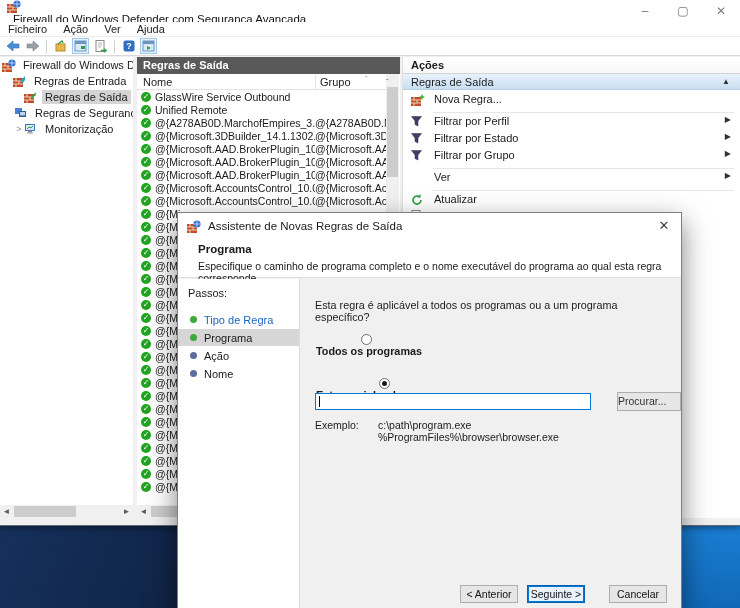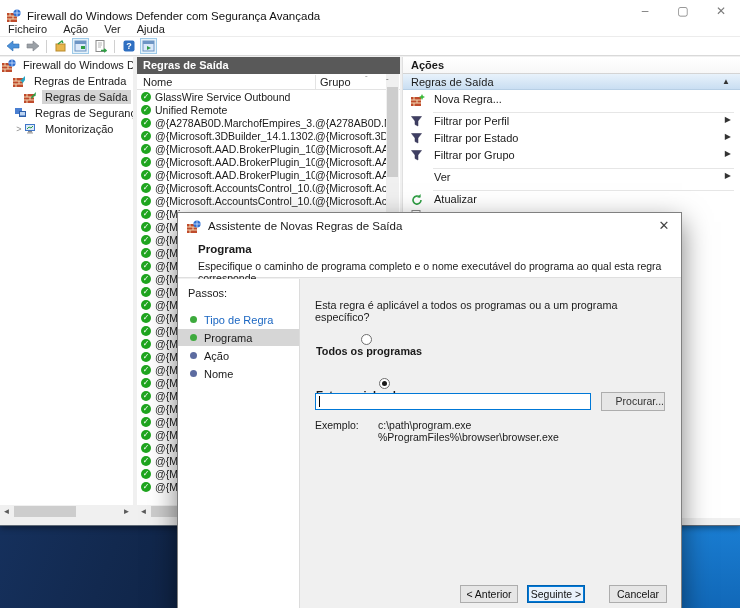--- a/index.html
+++ b/index.html
@@ -12,21 +12,21 @@
   
   .desktop { position:absolute; left:0; top:0; width:740px; height:608px;
     background:linear-gradient(112deg,#1b3d74 0%,#12294f 34%,#0a1a36 62%,#081430 100%); }
   .desktop-right { position:absolute; right:0; top:520px; width:60px; height:88px;
     background:linear-gradient(180deg,#1b7fd4 0%,#1168b8 100%); }
 
   
   .main-window { position:absolute; left:0; top:0; width:740px; height:526px;
     background:#f0f0f0; border-bottom:1px solid #5f6a77; box-shadow:0 2px 6px rgba(0,0,0,.4); }
   .titlebar { position:absolute; left:0; top:0; width:740px; height:22px; background:#fff;
-    display:flex; align-items:flex-end; padding-left:7px; }
+    display:flex; align-items:flex-start; padding-left:7px;flex-direction:column; }
   .titlebar .title { margin-left:6px; font-size:11.5px; color:#111; }
   .win-controls { position:absolute; right:0; top:0; height:22px; display:flex; }
   .win-btn { width:38px; height:22px; display:flex; align-items:center; justify-content:center;
     color:#7a7a7a; font-size:12px; }
   .menubar { position:absolute; left:0; top:22px; width:740px; height:15px; background:#fff;
     border-bottom:1px solid #ececec; display:flex; align-items:center; }
   .menu-item { padding:0 8px; font-size:11px; color:#222; }
   .toolbar { position:absolute; left:0; top:37px; width:740px; height:19px; background:#fff;
     border-bottom:1px solid #d9d9d9; display:flex; align-items:center; padding-left:4px; gap:3px; }
   .tb-sep { width:1px; height:13px; background:#d0d0d0; margin:0 2px; }
@@ -105,22 +105,22 @@
   .radio-row { position:absolute; display:flex; align-items:center;flex-direction:column; }
   .radio { width:11px; height:11px; border:1px solid #6e6e6e; border-radius:50%; background:#fff;
     margin-right:6px; flex:0 0 auto; position:relative; }
   .radio.sel::after { content:''; position:absolute; left:2px; top:2px; width:5px; height:5px;
     border-radius:50%; background:#1a1a1a; }
   .radio-label { font-weight:bold; font-size:10.8px; }
   .radio-desc { position:absolute; left:35px; top:70px; width:330px; font-size:10.5px; }
   .path-box { position:absolute; left:14px; top:114px; width:276px; height:17px; background:#fff;
     border:1px solid #0078d7; font-size:10.5px; padding:1px 3px; white-space:nowrap; overflow:hidden; }
   .caret { display:inline-block; width:1px; height:11px; background:#000; vertical-align:-2px; }
-  .browse-btn { position:absolute; left:300px; top:113px; width:64px; height:19px;
-    background:#e6e6e6; border:1px solid #adadad; font-size:10.5px; text-align:right; line-height:17px; color:#333; }
+  .browse-btn { position:absolute; left:316px; top:113px; width:64px; height:19px;
+    background:#e6e6e6; border:1px solid #adadad; font-size:10.5px; text-align:left; line-height:17px; color:#333; }
   .example-label { position:absolute; left:14px; top:140px; font-size:10.5px; }
   .example-lines { position:absolute; left:77px; top:140px; font-size:10.5px; line-height:12px; }
   .dlg-buttons { position:absolute; left:0; top:372px; width:100%; display:flex;
     justify-content:flex-end; padding-right:14px; }
   .dlg-btn { width:58px; height:18px; background:#e6e6e6; border:1px solid #adadad;
     font-size:10.5px; text-align:center; line-height:16px; color:#111; }
   .dlg-btn.default { border:1px solid #0062b1; box-shadow:inset 0 0 0 1px #0078d7; background:#e9f2fb; }
   .dlg-btn + .dlg-btn { margin-left:9px; }
   .dlg-btn.cancel { margin-left:24px; }
   svg { display:block; }

